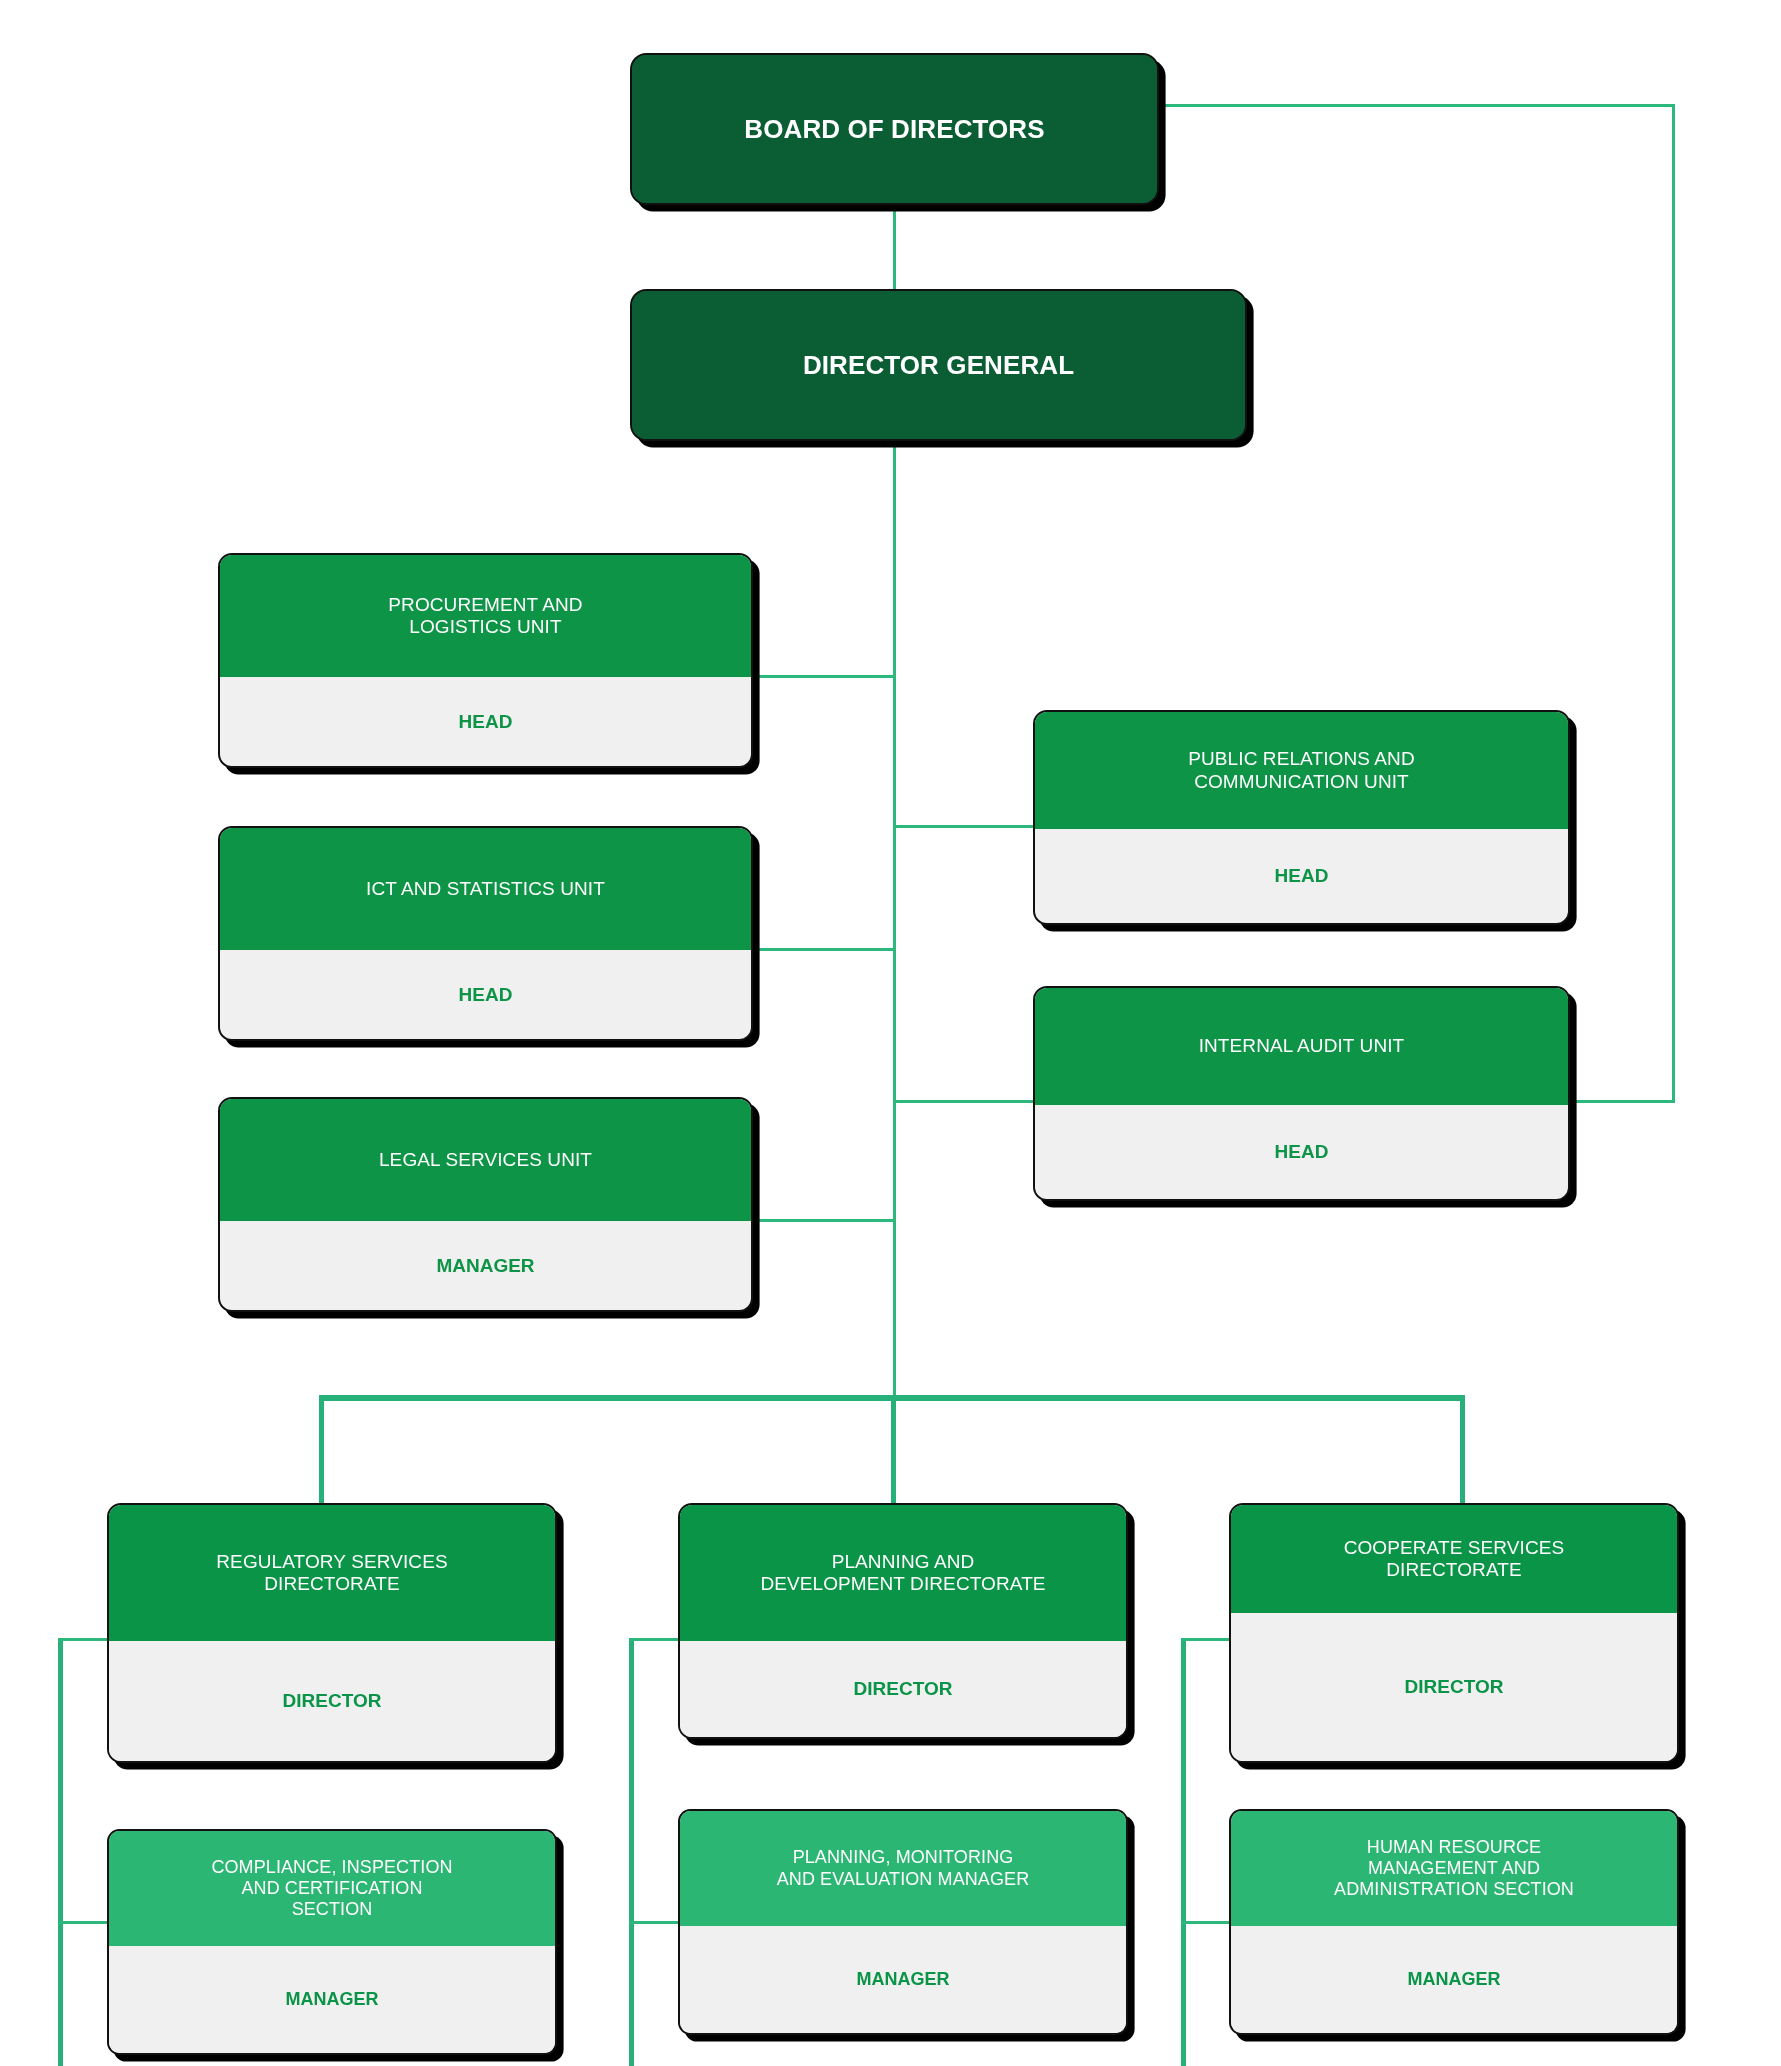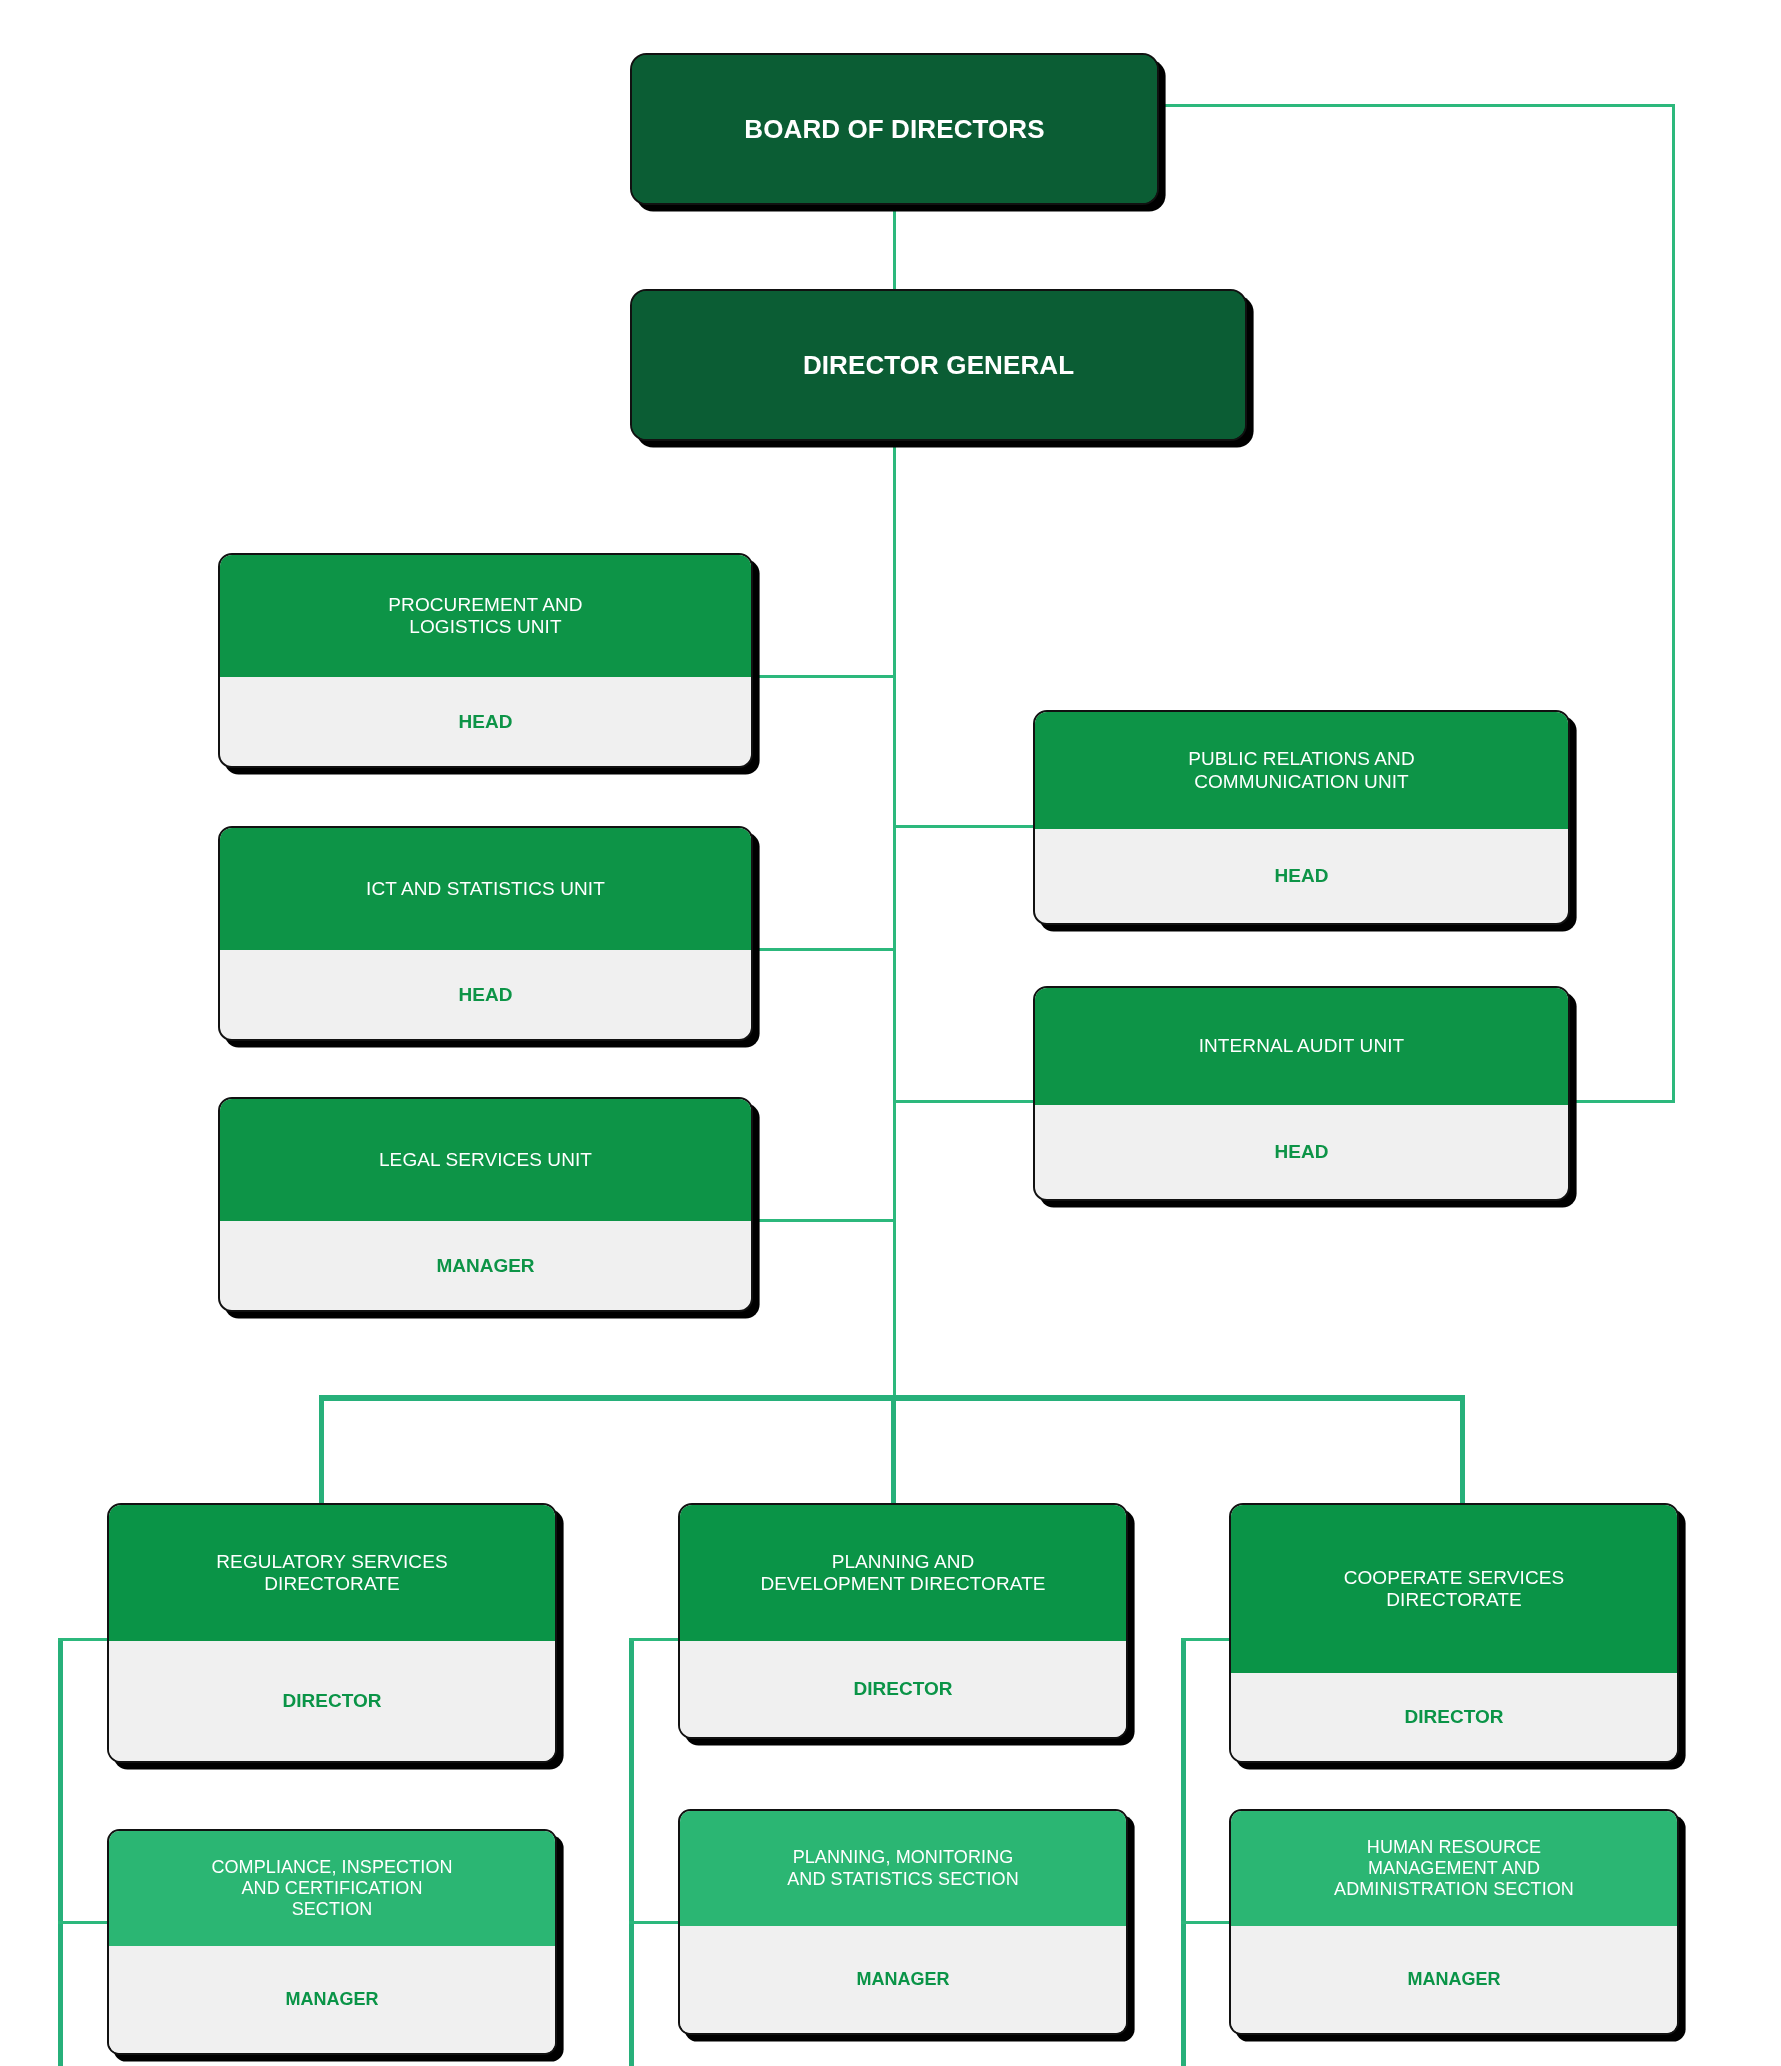--- a/index.html
+++ b/index.html
@@ -170,21 +170,21 @@
     <div class="hd" style="height:136px;">
       <span class="lines">
         <span>PLANNING AND</span><br>
         <span>DEVELOPMENT DIRECTORATE</span>
       </span>
     </div>
     <div class="bd" style="flex:1;">DIRECTOR</div>
   </div>
 
   <div class="node dir" style="left:1229px;top:1503px;width:450px;height:260px;">
-    <div class="hd" style="height:168px;align-items:center;">
+    <div class="hd" style="height:108px;align-items:center;">
       <span class="lines">
         <span>COOPERATE SERVICES</span><br>
         <span>DIRECTORATE</span>
       </span>
     </div>
     <div class="bd" style="flex:1;">DIRECTOR</div>
   </div>
 
   <div class="node sec" style="left:107px;top:1809px;width:450px;height:226px;margin-top:20px;">
     <div class="hd" style="height:115px;">
@@ -194,21 +194,21 @@
         <span>SECTION</span>
       </span>
     </div>
     <div class="bd" style="flex:1;">MANAGER</div>
   </div>
 
   <div class="node sec" style="left:678px;top:1809px;width:450px;height:226px;">
     <div class="hd" style="height:115px;">
       <span class="lines">
         <span>PLANNING, MONITORING</span><br>
-        <span>AND STATISTICS SECTION</span>
+        <span>AND EVALUATION MANAGER</span>
       </span>
     </div>
     <div class="bd" style="flex:1;">MANAGER</div>
   </div>
 
   <div class="node sec" style="left:1229px;top:1809px;width:450px;height:226px;">
     <div class="hd" style="height:115px;">
       <span class="lines">
         <span>HUMAN RESOURCE</span><br>
         <span>MANAGEMENT AND</span><br>

